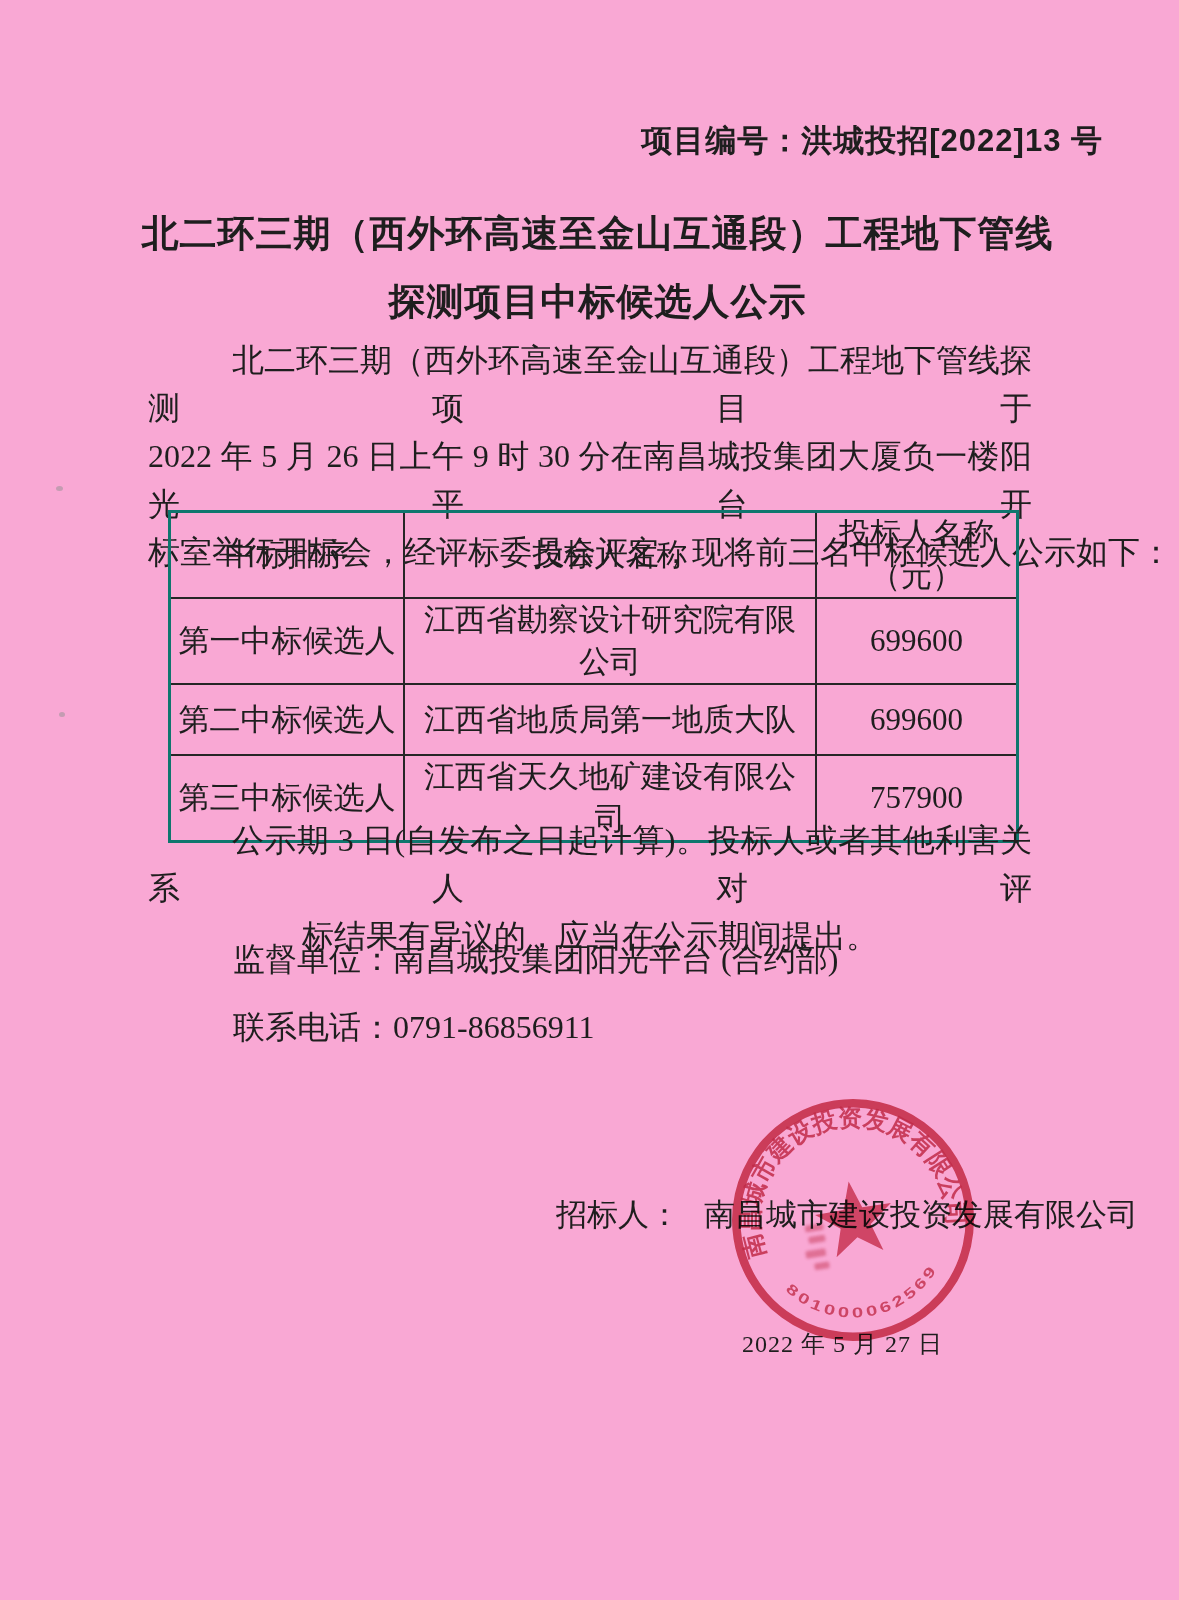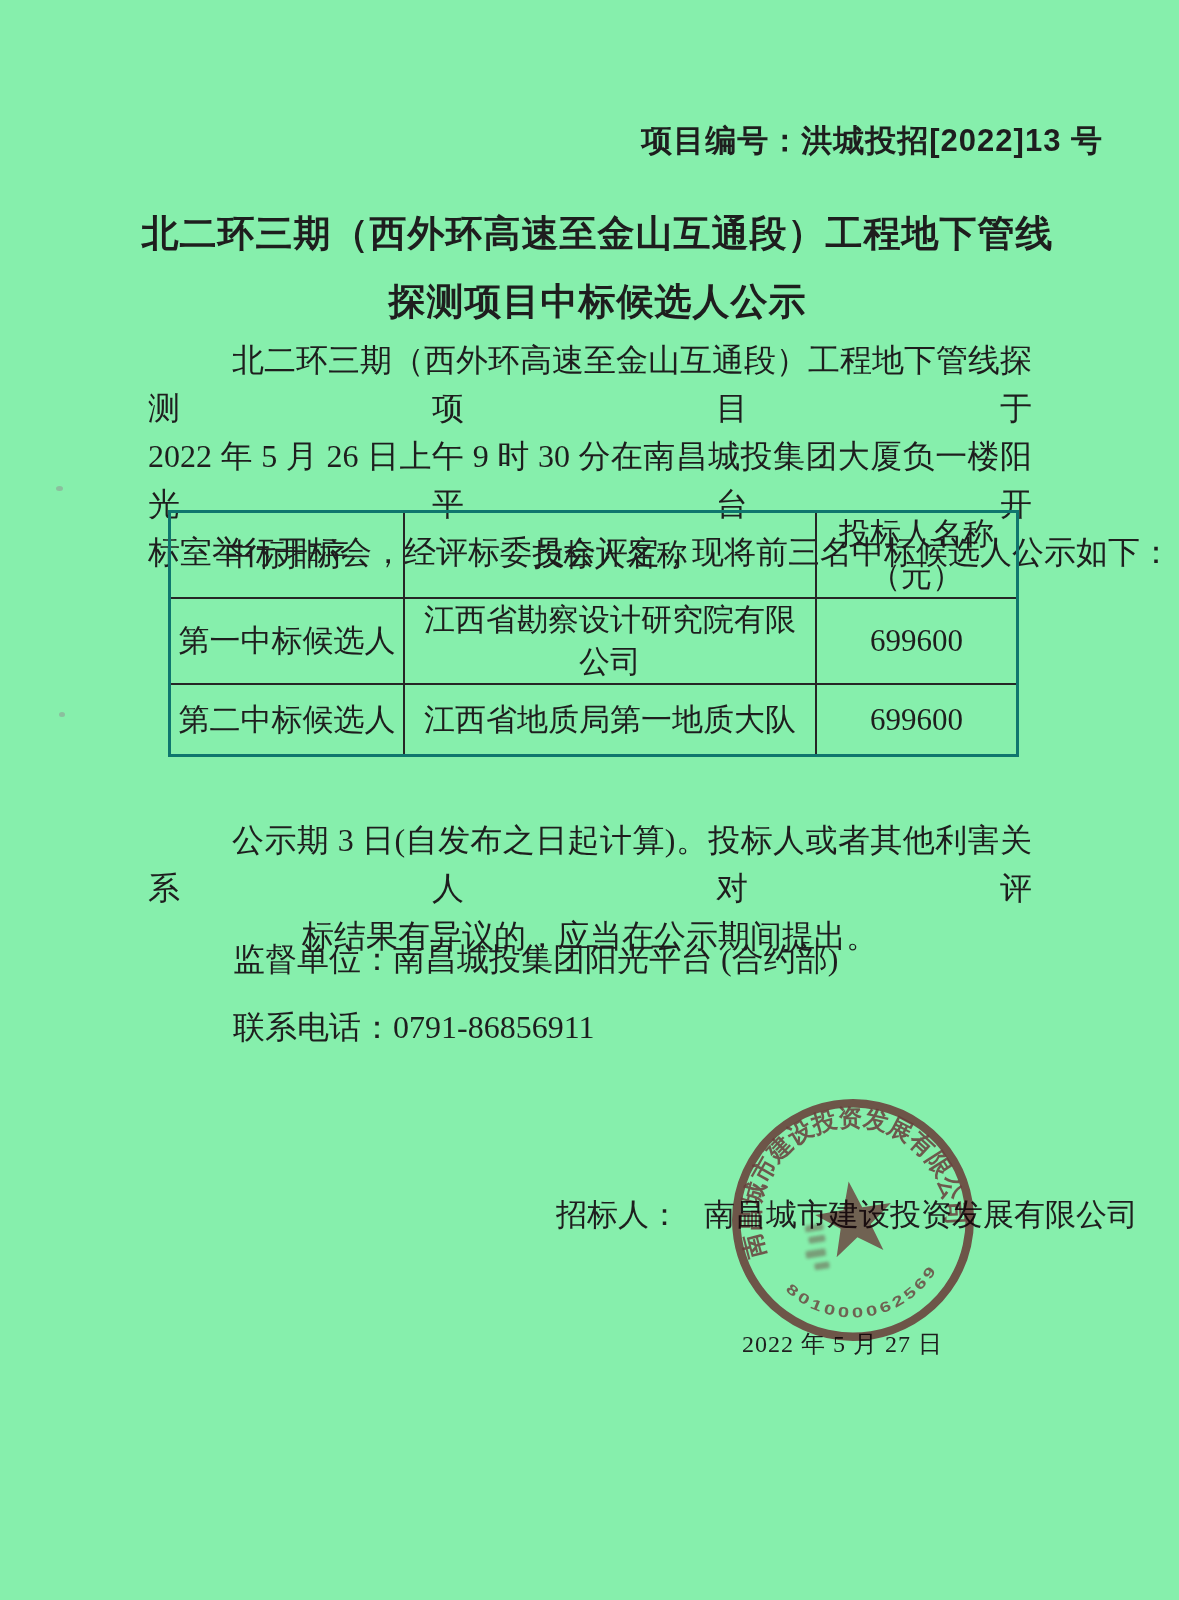--- a/index.html
+++ b/index.html
@@ -1,20 +1,20 @@
 <!DOCTYPE html>
 <html><head>
 <meta charset="utf-8">
 <style>
   html,body{margin:0;padding:0;background:#e9e9e9;}
   .page{
     position:relative;
     width:1179px;height:1600px;
     margin:0 auto;
-    background:#86efac;
+    background:#f9a8d4;
     overflow:hidden;
     font-family:"Liberation Serif","DejaVu Serif",serif;
     color:#1e1e1e;
   }
   .doc-number{
     position:absolute;top:120px;left:0;right:76px;
     text-align:right;
     font-family:"Liberation Sans","DejaVu Sans",sans-serif;
     font-weight:700;font-size:31px;letter-spacing:1px;
   }
@@ -93,20 +93,25 @@
       <tr>
         <td>第一中标候选人</td>
         <td>江西省勘察设计研究院有限公司</td>
         <td>699600</td>
       </tr>
       <tr>
         <td>第二中标候选人</td>
         <td>江西省地质局第一地质大队</td>
         <td>699600</td>
       </tr>
+      <tr>
+        <td>第三中标候选人</td>
+        <td>江西省天久地矿建设有限公司</td>
+        <td>757900</td>
+      </tr>
     </tbody>
   </table>
 
   <div class="para notice">
     <div class="p-line fill indent">公示期 3 日(自发布之日起计算)。投标人或者其他利害关系人对评</div>
     <div class="p-line">标结果有异议的，应当在公示期间提出。</div>
   </div>
 
   <div class="supervisor">监督单位：南昌城投集团阳光平台 (合约部)</div>
   <div class="phone">联系电话：0791-86856911</div>

